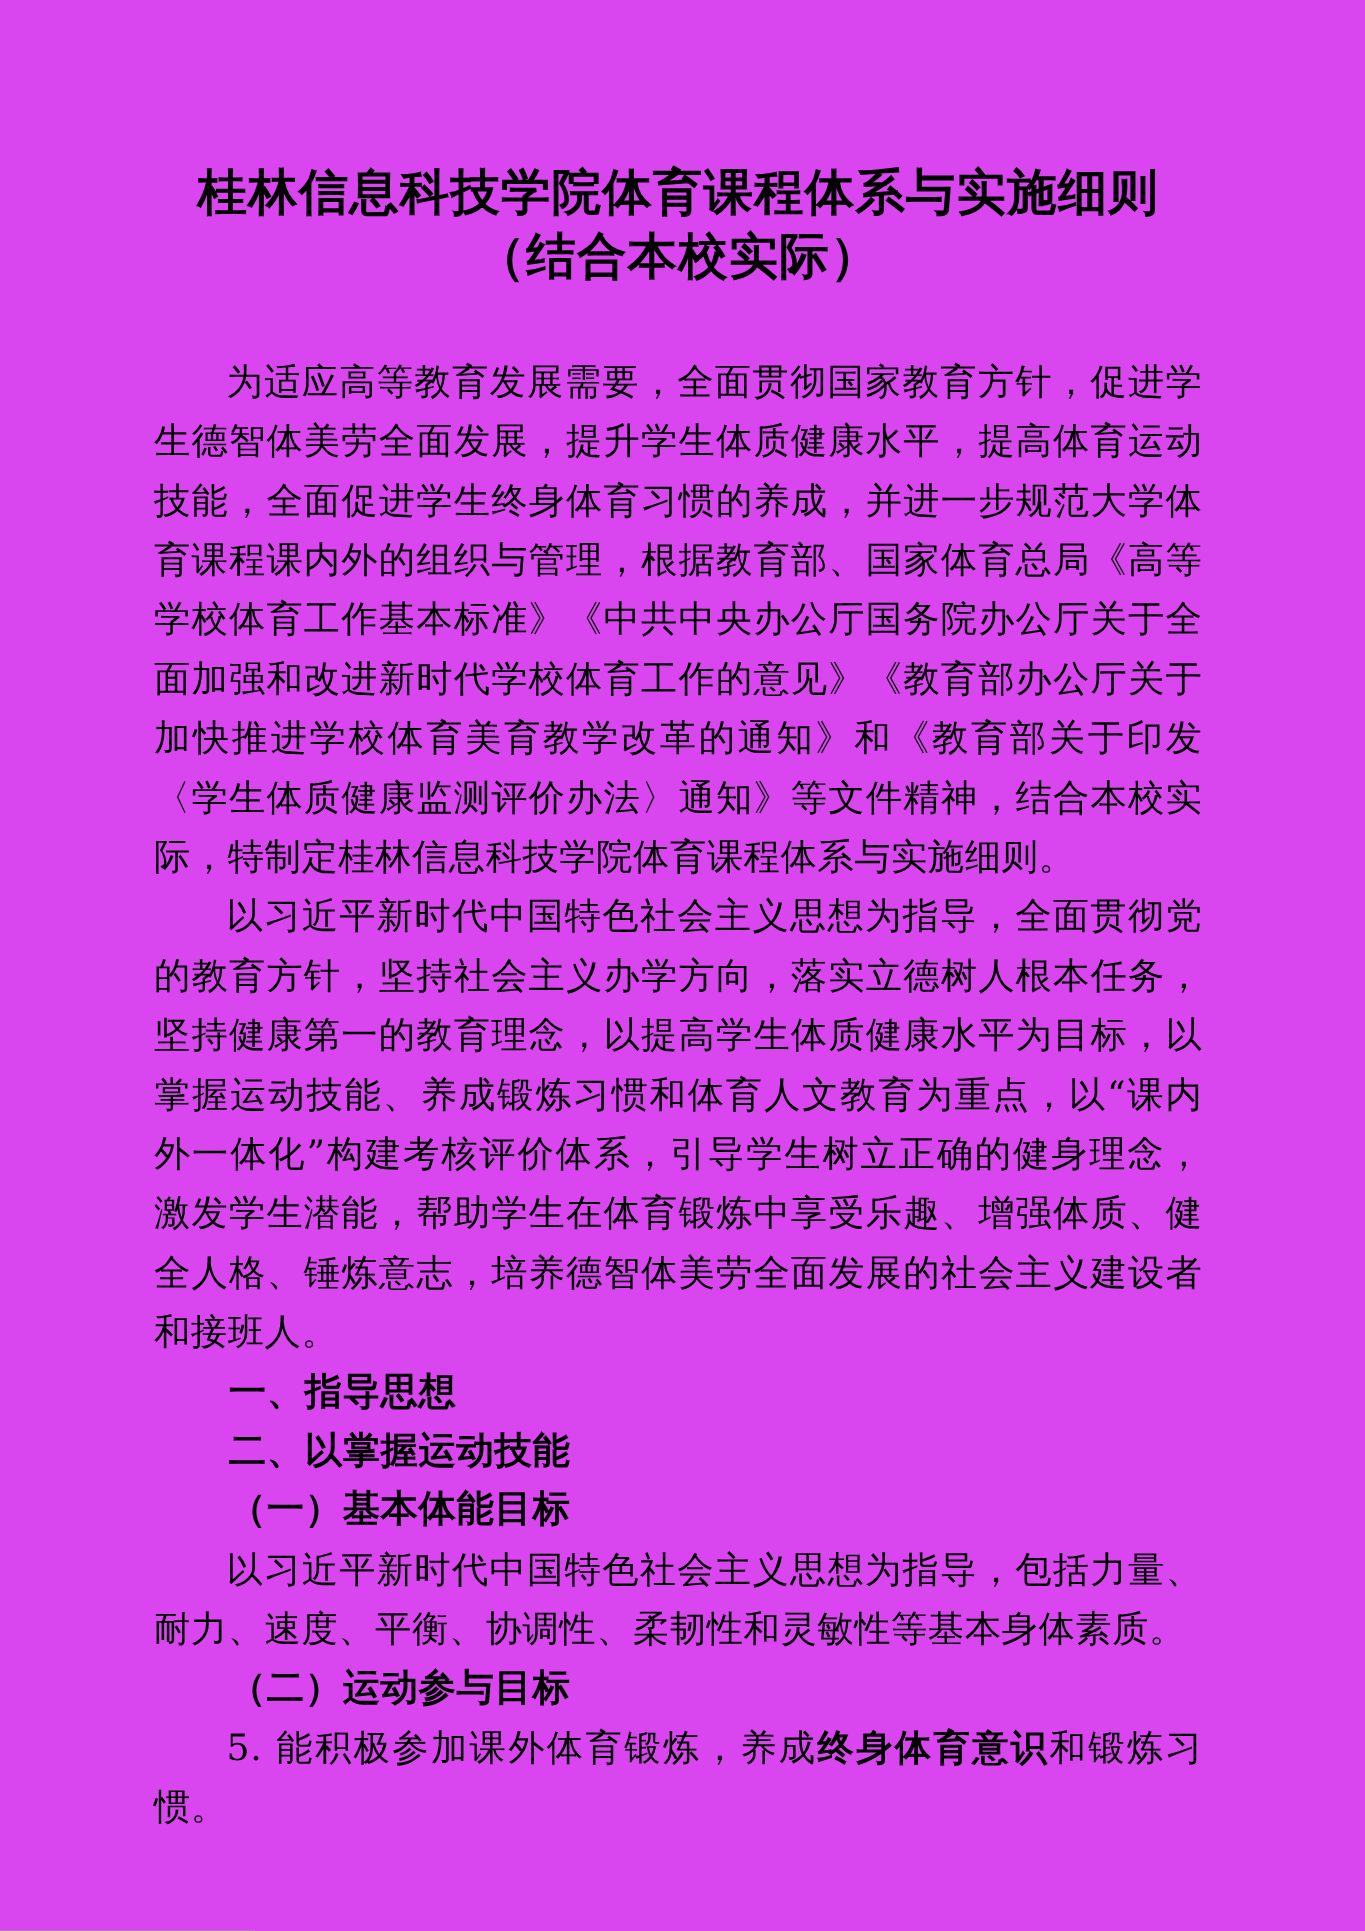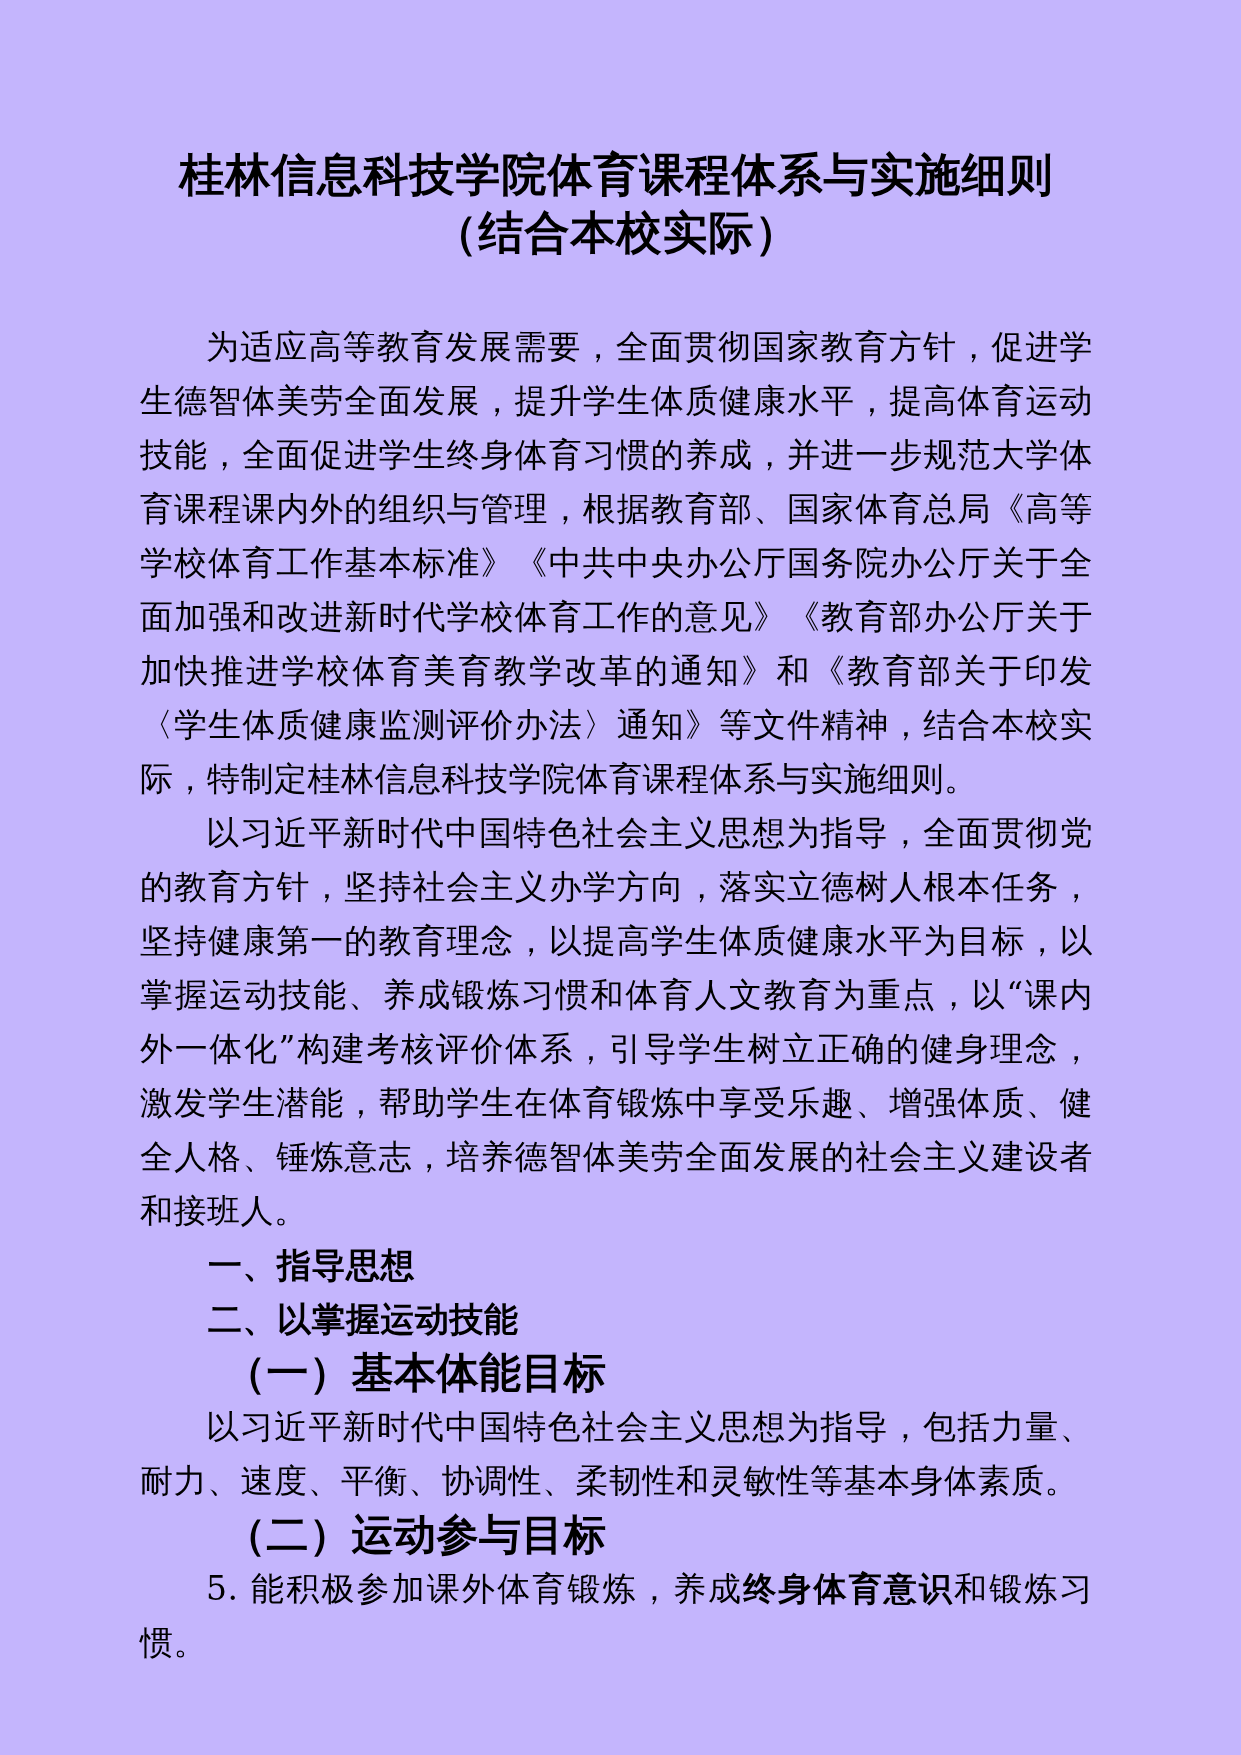--- a/index.html
+++ b/index.html
@@ -5,21 +5,21 @@
   html, body {
     margin: 0;
     padding: 0;
     background: #9e9e9e;
   }
   .page {
     position: relative;
     width: 1241px;
     height: 1755px;
     margin: 0 auto;
-    background: #c4b5fd;
+    background: #d946ef;
     color: #000000;
     overflow: hidden;
   }
   .content {
     position: absolute;
     left: 140px;
     top: 0;
     width: 953px;
   }
   .doc-title {
@@ -49,21 +49,21 @@
   .block.heading1 {
     text-indent: 2em;
     font-family: "DejaVu Sans", "Liberation Sans", sans-serif;
     font-weight: bold;
     font-size: 34px;
   }
   .block.heading2 {
     text-indent: 2em;
     font-family: Liberation Serif, serif;
     font-weight: bold;
-    font-size: 42px;
+    font-size: 34px;
   }
   .block.list-item {
     text-indent: 2em;
     text-align: justify;
     text-justify: inter-ideograph;
   }
   .bold-run {
     font-weight: bold;
   }
 </style>

